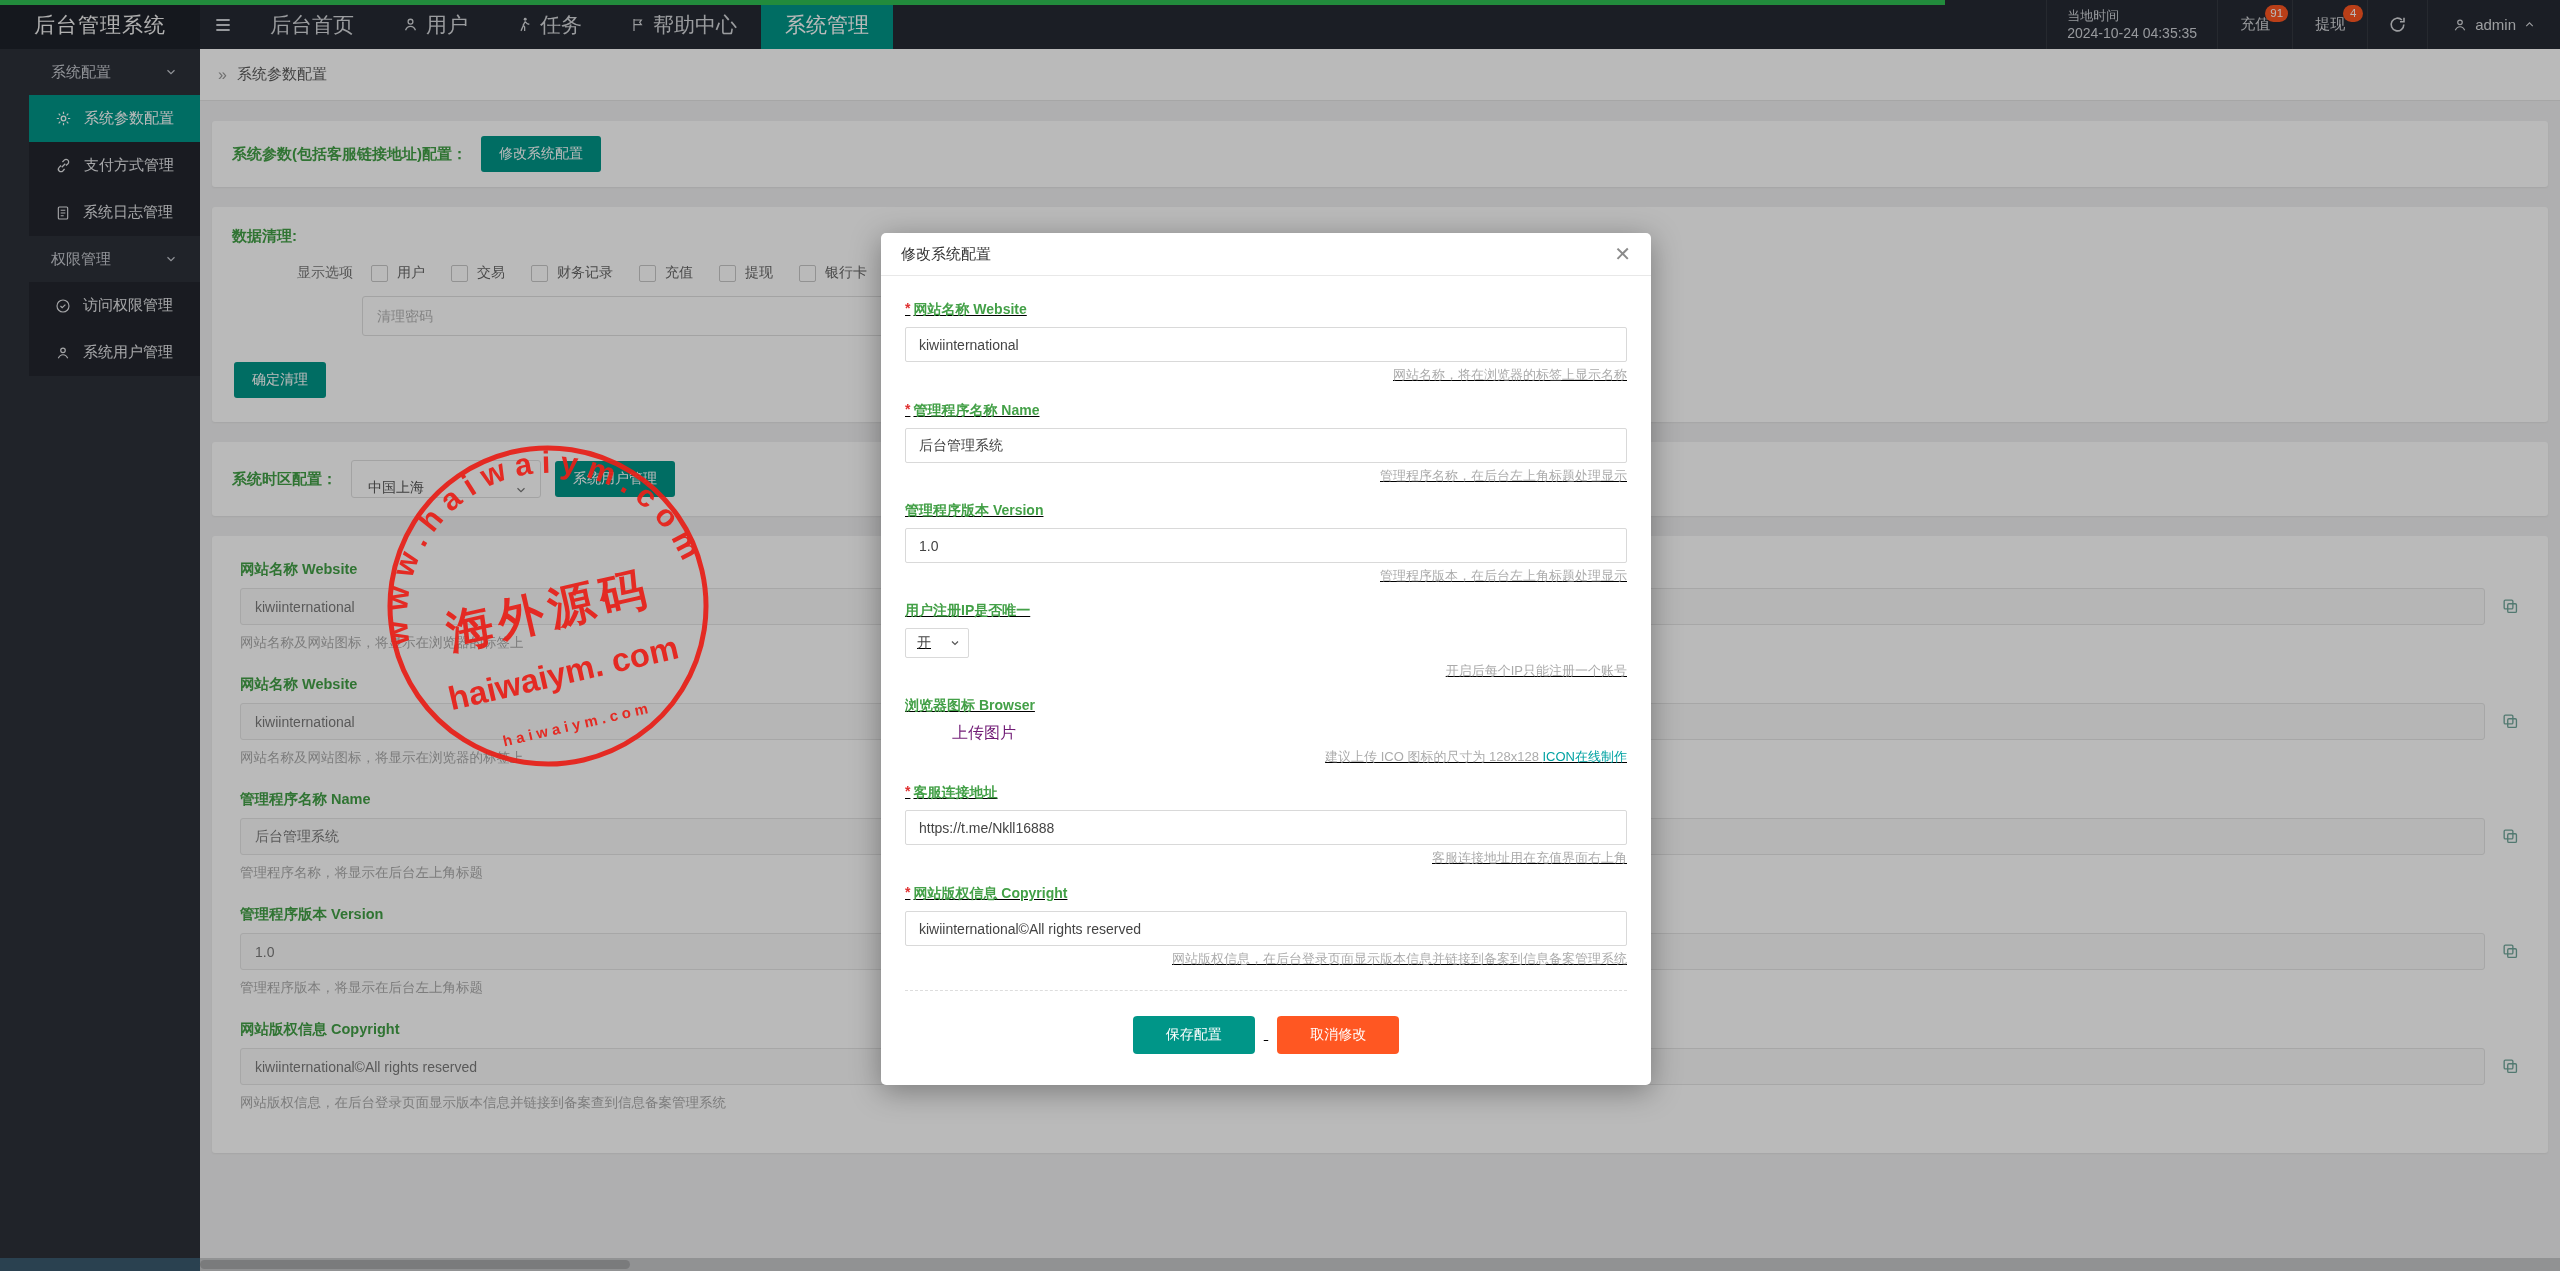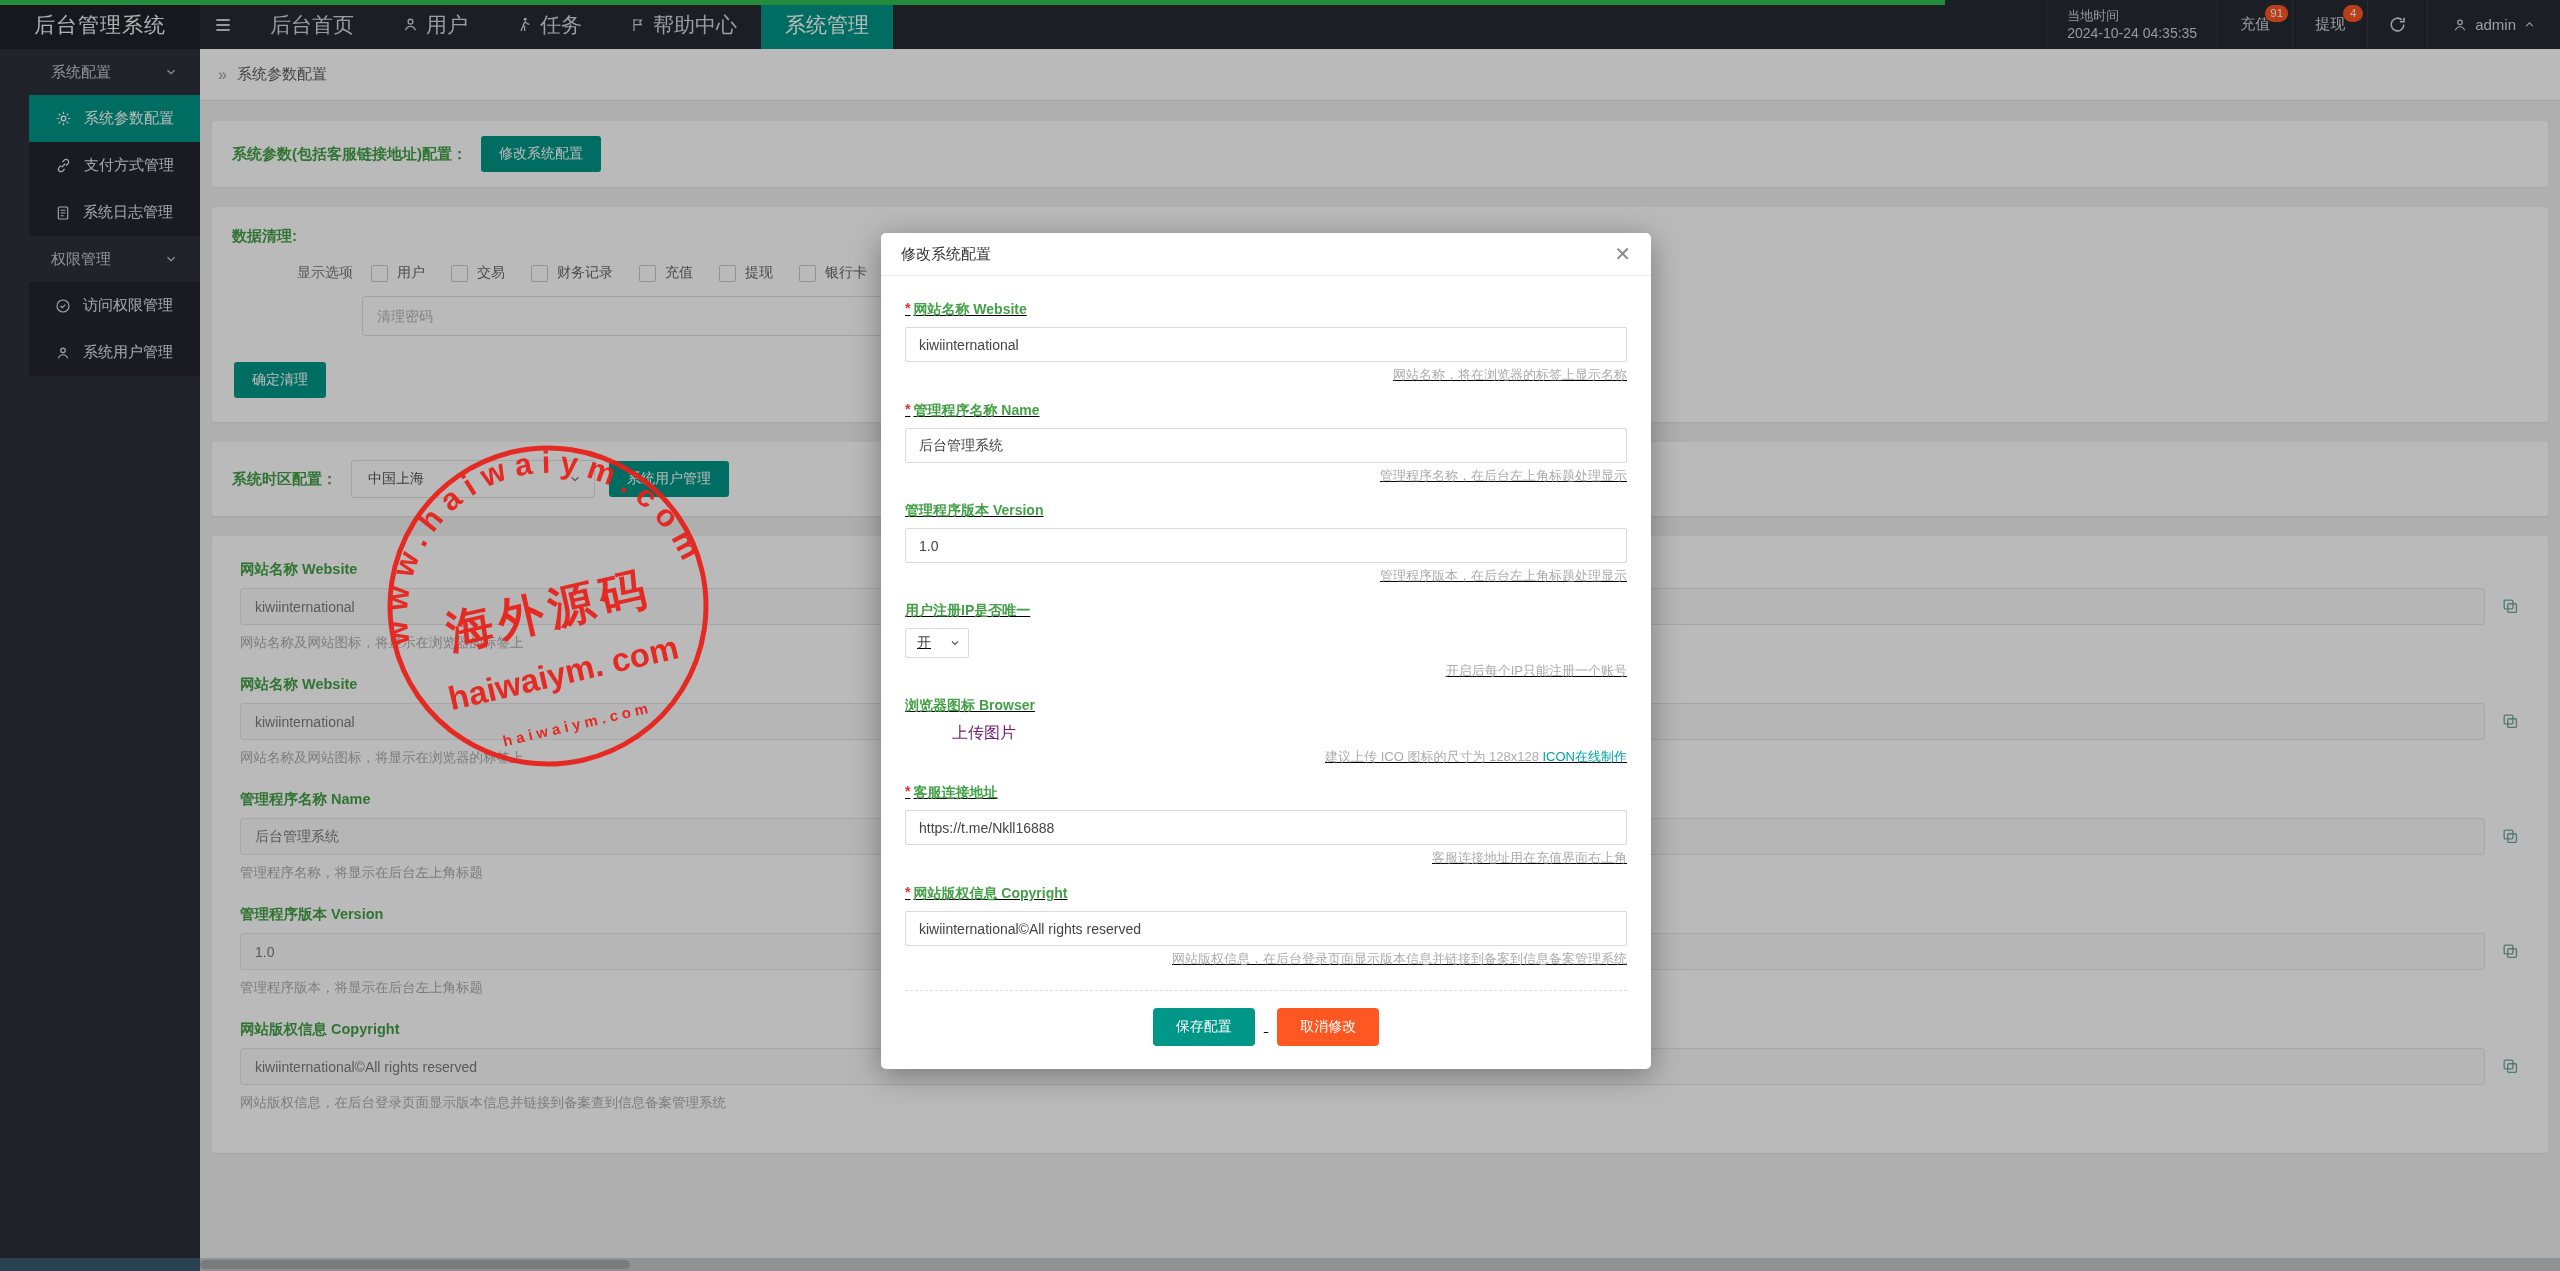--- a/index.html
+++ b/index.html
@@ -46,21 +46,21 @@
   .card.p2 { padding:20px 20px 24px; }
   .cleanrow { display:flex; align-items:center; gap:0; margin:18px 0 0 65px; font-size:14px; color:#666; }
   .cleanrow .rlabel { color:#787878; margin-right:18px; }
   .ckwrap { display:flex; align-items:center; gap:9px; margin-right:26px; cursor:pointer; }
   .ckbox { width:17px; height:17px; background:#fff; border:1px solid #c9c9c9; border-radius:2px; }
   .pwdinput { display:block; margin:14px 0 0 130px; width:1060px; height:40px; border:1px solid #e0e0e0; border-radius:3px; padding:0 14px; font-size:14px; color:#555; background:#fff; }
   .pwdinput::placeholder { color:#b5b5b5; }
   .cleanbtn { margin:26px 0 0 2px; }
 
   .card.p3 { padding:18px 20px; display:flex; align-items:center; gap:14px; }
-  .selbox { width:244px; height:38px; border:1px solid #e0e0e0; border-radius:3px; background:#fff; display:flex; align-items:center; justify-content:space-between; padding:0 12px 0 16px; font-size:14px; color:#555; cursor:pointer; }
+  .selbox { width:190px; height:38px; border:1px solid #e0e0e0; border-radius:3px; background:#fff; display:flex; align-items:flex-end; justify-content:space-between; padding:0 12px 0 16px; font-size:14px; color:#555; cursor:pointer; }
 
   .card.p4 { padding:24px 28px 18px; }
   .ffield { margin-bottom:23px; }
   .ffield .flabel { color:#43a047; font-weight:bold; font-size:14.5px; margin-bottom:9px; }
   .frow { display:flex; align-items:center; gap:16px; }
   .finput { flex:1; height:37px; background:#fafafa; border:1px solid #e5e5e5; border-radius:3px; padding:0 14px; font-size:14px; color:#7b7b7b; }
   .fhint { margin-top:9px; color:#ababab; font-size:13.5px; }
   .copyic { color:#71a79b; cursor:pointer; flex:0 0 auto; }
 
   
@@ -78,21 +78,21 @@
   .mbody { padding:24px 24px 0;text-decoration:underline; }
   .mfield { margin-bottom:17px; }
   .mlabel { color:#43a047; font-weight:bold; font-size:14px; margin-bottom:8px; }
   .req { color:#e03131; margin-right:3px; vertical-align:1px; }
   .minput { width:100%; height:35px; border:1px solid #d9d9d9; border-radius:2px; padding:0 13px; font-size:14px; color:#444; background:#fff; }
   .mhint { margin-top:4px; color:#ababab; font-size:13px;text-align:right; }
   .mselect { width:64px; height:30px; border:1px solid #d9d9d9; border-radius:2px; display:flex; align-items:center; justify-content:space-between; padding:0 7px 0 11px; font-size:14px; color:#444; cursor:pointer; }
   .uplink { color:#701a75; font-size:16px; margin-left:47px; cursor:pointer; display:inline-block; }
   .hintlink { color:#00a2a2; cursor:pointer; }
   .mfoot { margin-top:22px; border-top:1px dashed #ddd; padding:17px 0 23px; text-align:center; }
-  .mfoot .btn { margin:0 9px; padding:10px 23px; border-radius:4px; }
+  .mfoot .btn { margin:8px 9px; padding:10px 33px; border-radius:4px; }
 </style>
 </head>
 <body>
 
 <div class="screen">
 
   <div class="header">
     <div class="logo">后台管理系统</div>
     <div class="burger">
       <svg class="ic" width="20" height="20" viewBox="0 0 24 24">

